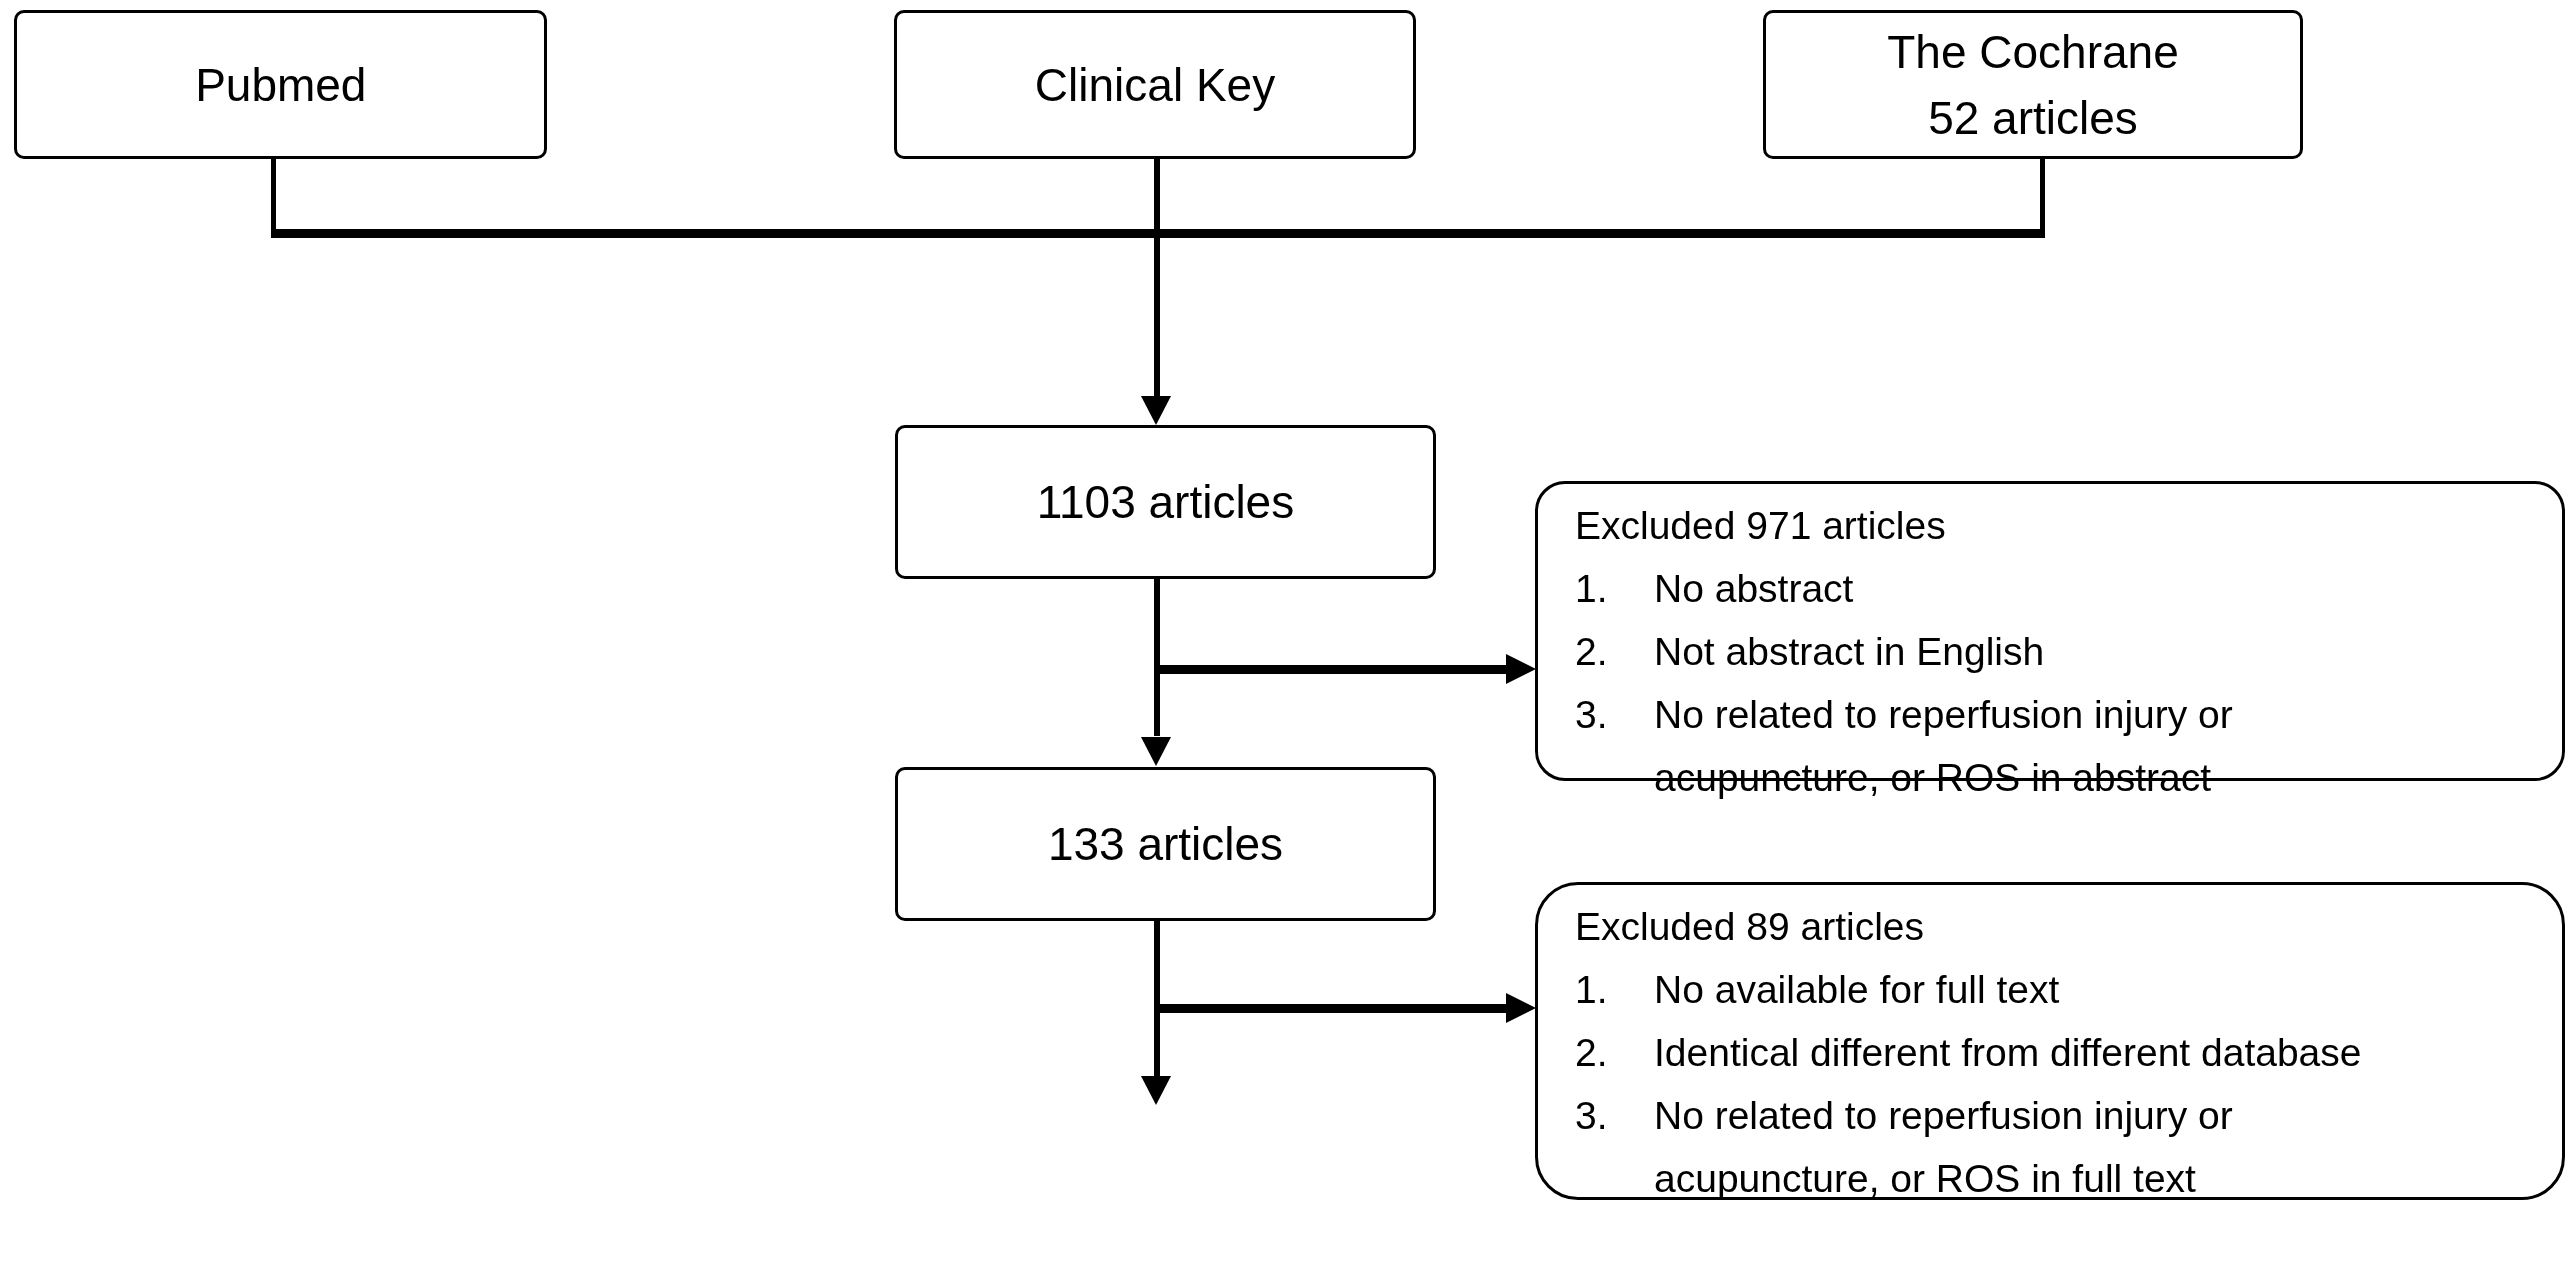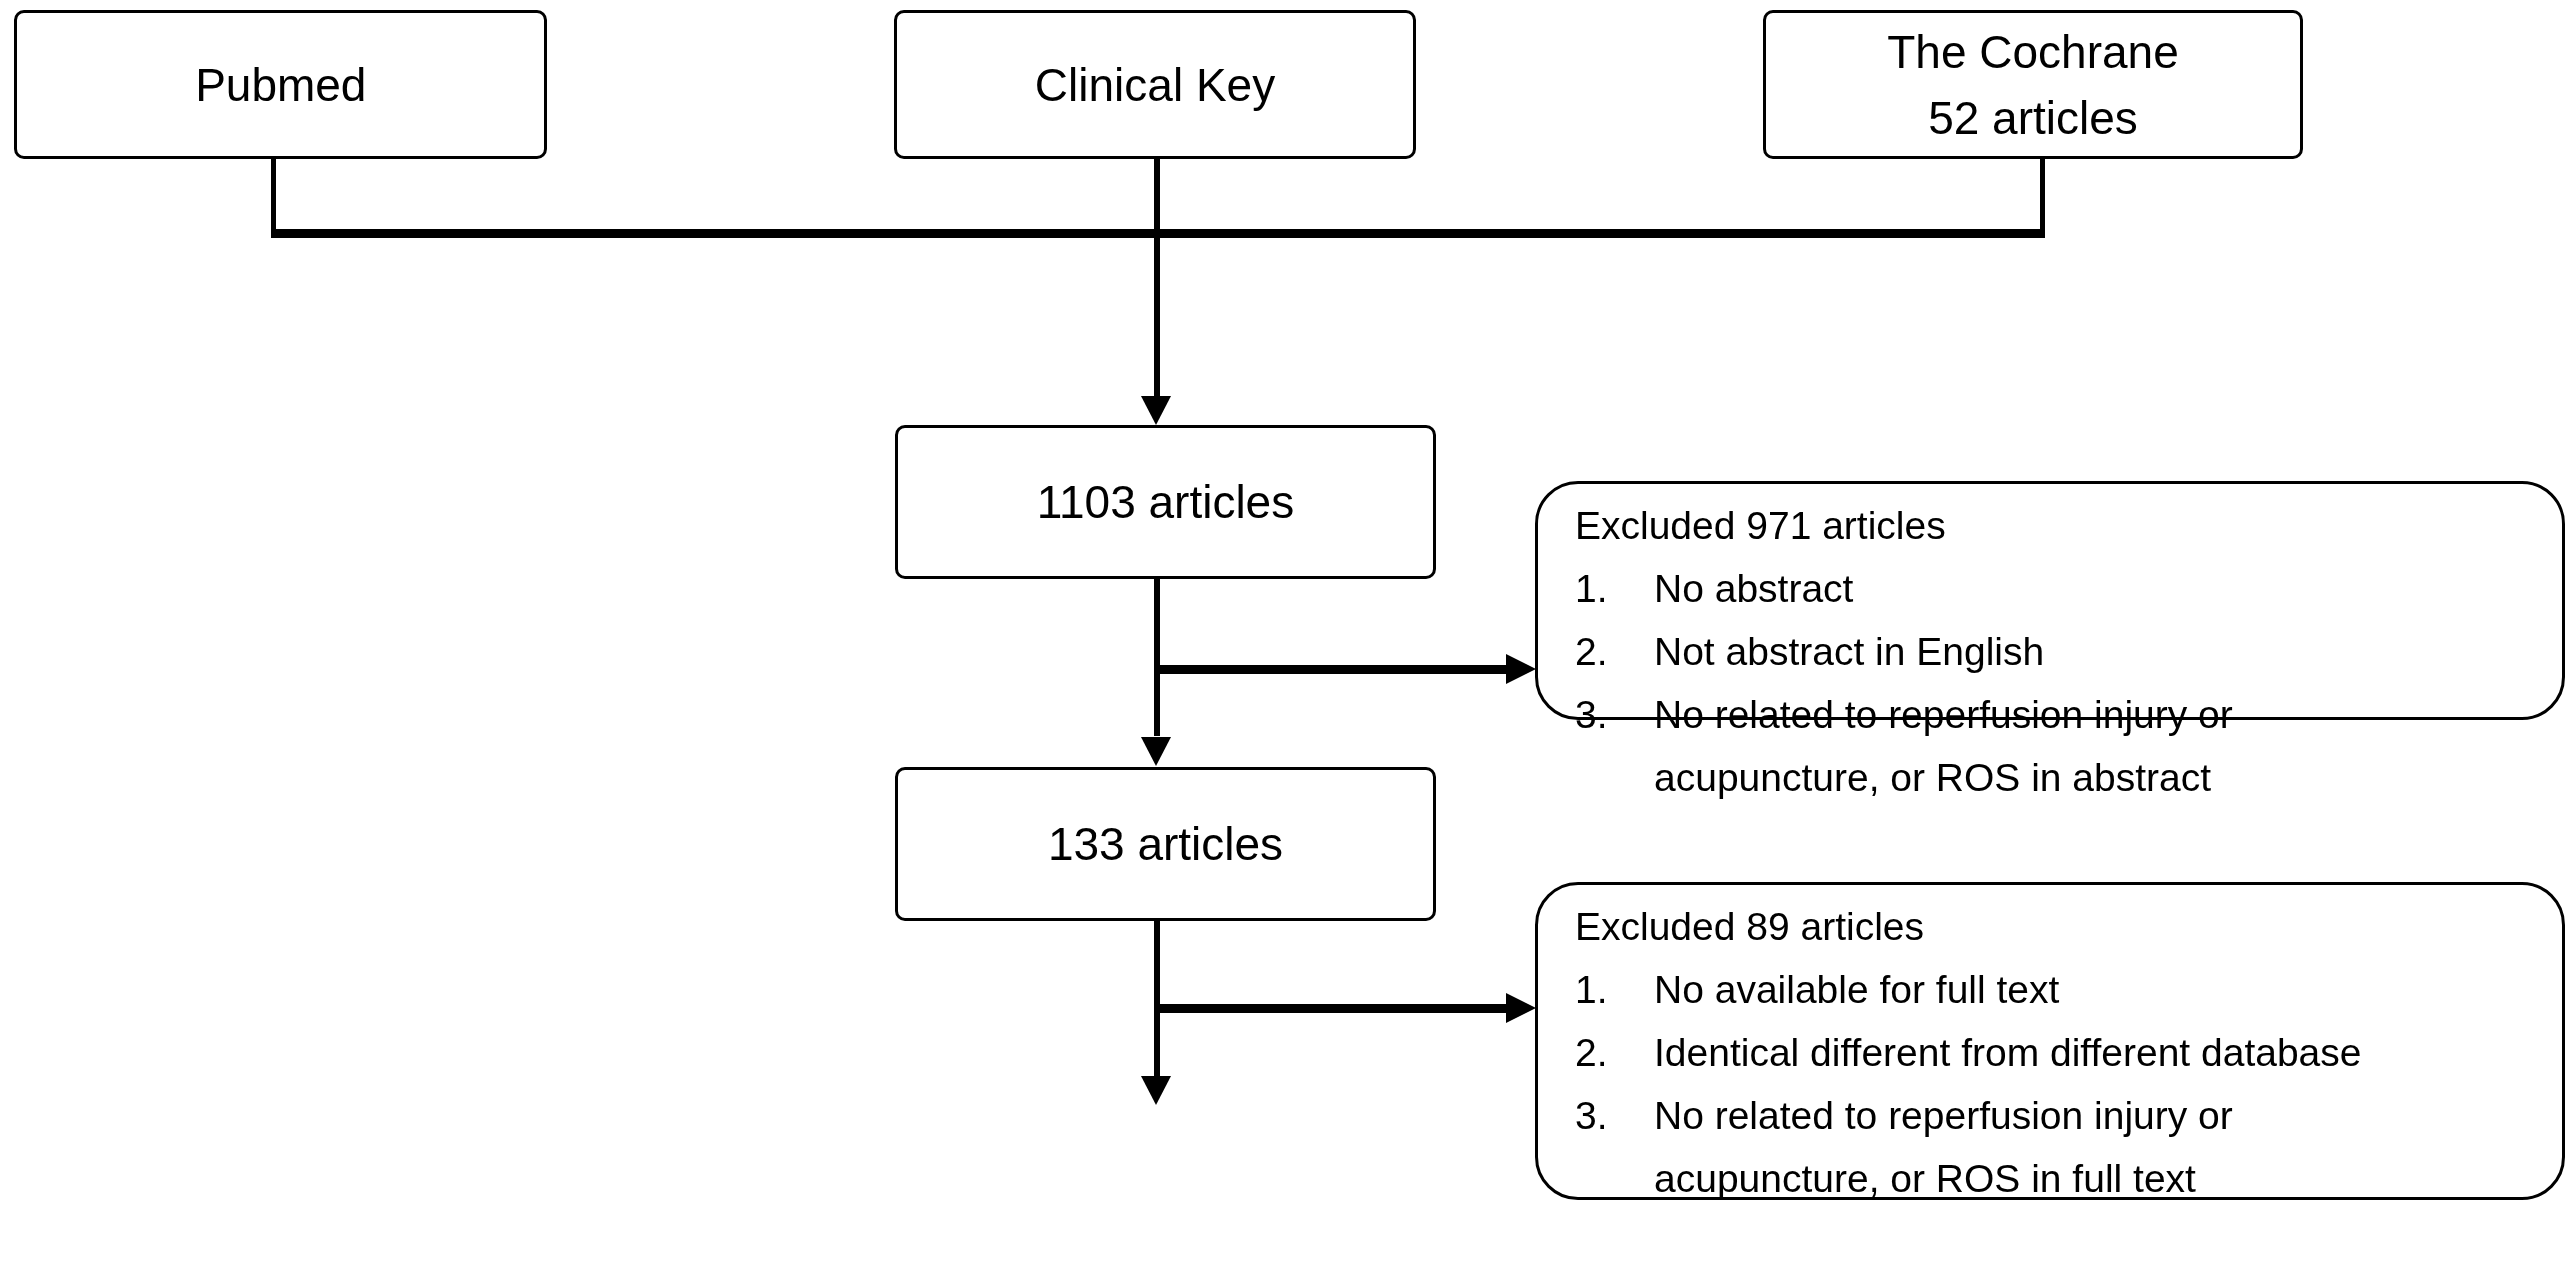--- a/index.html
+++ b/index.html
@@ -38,21 +38,21 @@
   .src-cochrane    { left: 1763px; top: 10px;   width: 540px; height: 149px; }
   .stage-1103 { left: 895px; top: 425px;  width: 541px; height: 154px; }
   .stage-133  { left: 895px; top: 767px; width: 541px; height: 154px; align-items: center; }
   .stage-44   { left: 895px; top: 1106px; width: 541px; height: 154px; }
   .excl-box {
     border-radius: 43px;
     padding: 10px 43px 0 37px;
     font-size: 39px;
     line-height: 63px;
   }
-  .excl-971 { left: 1535px; top: 481px;  width: 1030px; height: 239px; }
+  .excl-971 { left: 1535px; top: 481px;  width: 1030px; height: 300px; border-radius: 30px; }
   .excl-89  { left: 1535px; top: 882px; width: 1030px; height: 318px; }
   .excl-title { white-space: nowrap; }
   .excl-list { margin: 0; padding: 0; list-style: none; }
   .excl-item { display: flex; }
   .excl-num  { width: 79px; flex: 0 0 79px; }
   .excl-text { flex: 1; white-space: pre-line; }
   
   .line {
     position: absolute;
     background: #000000;

